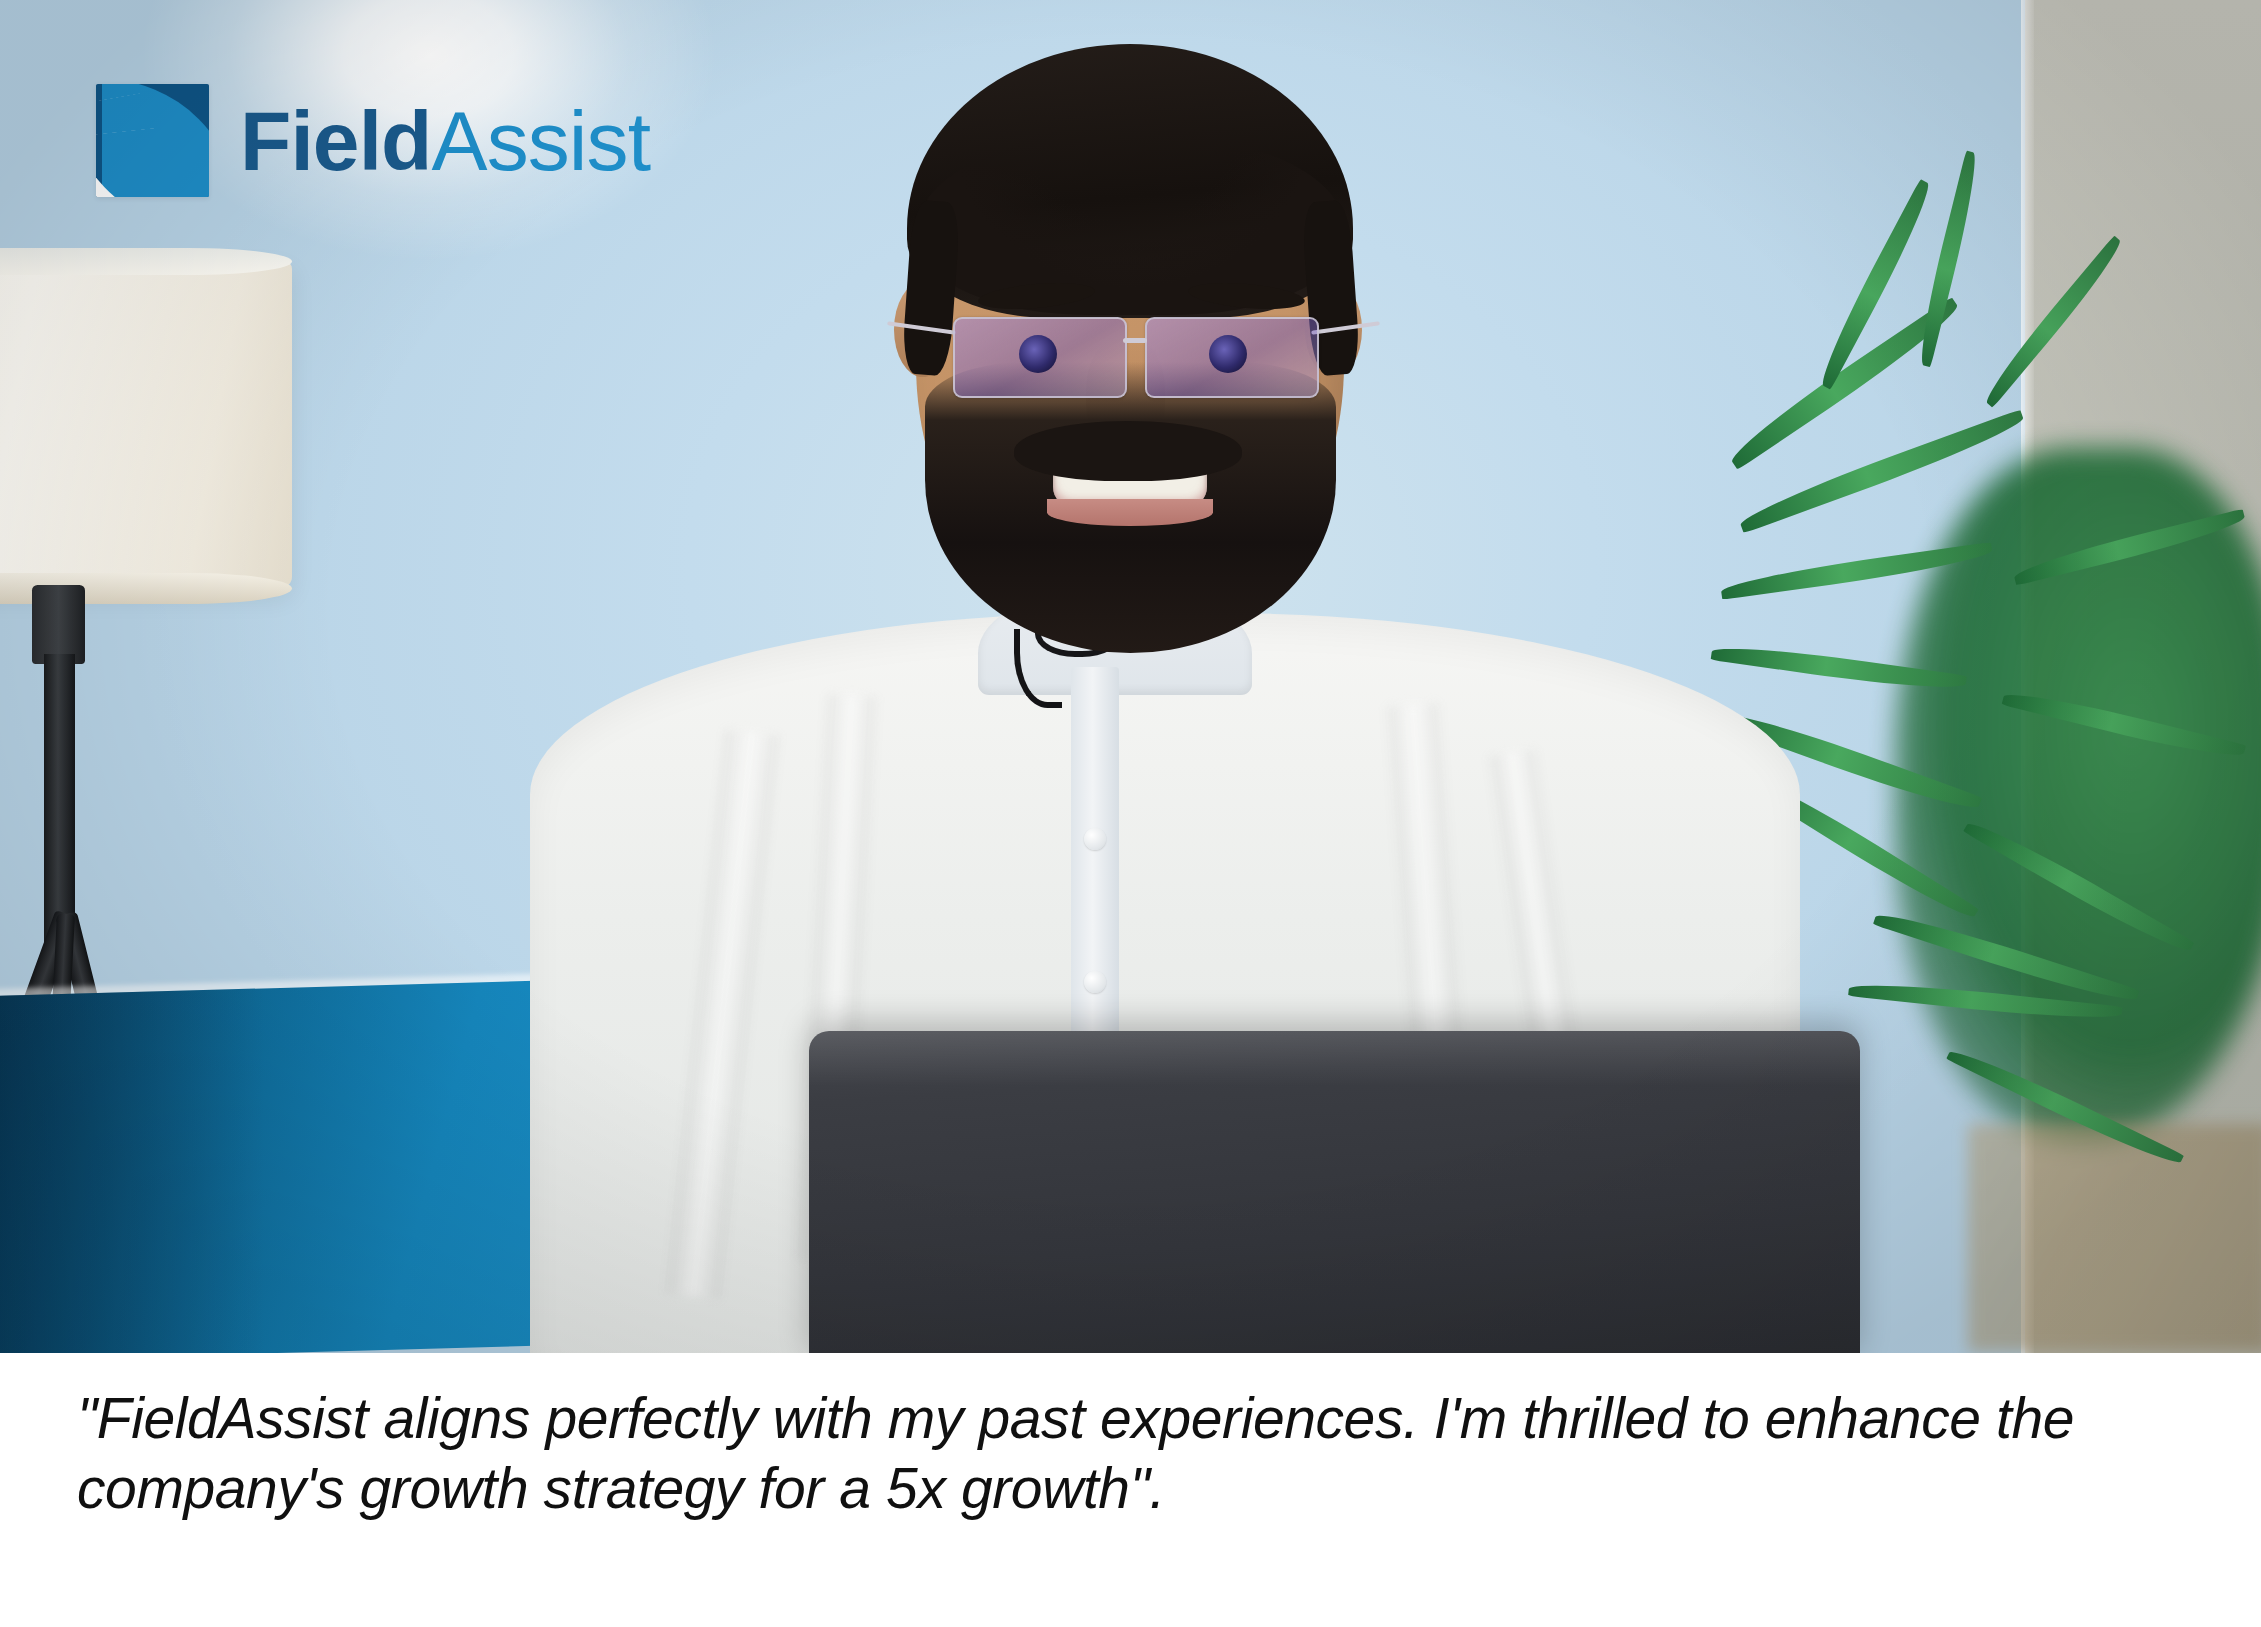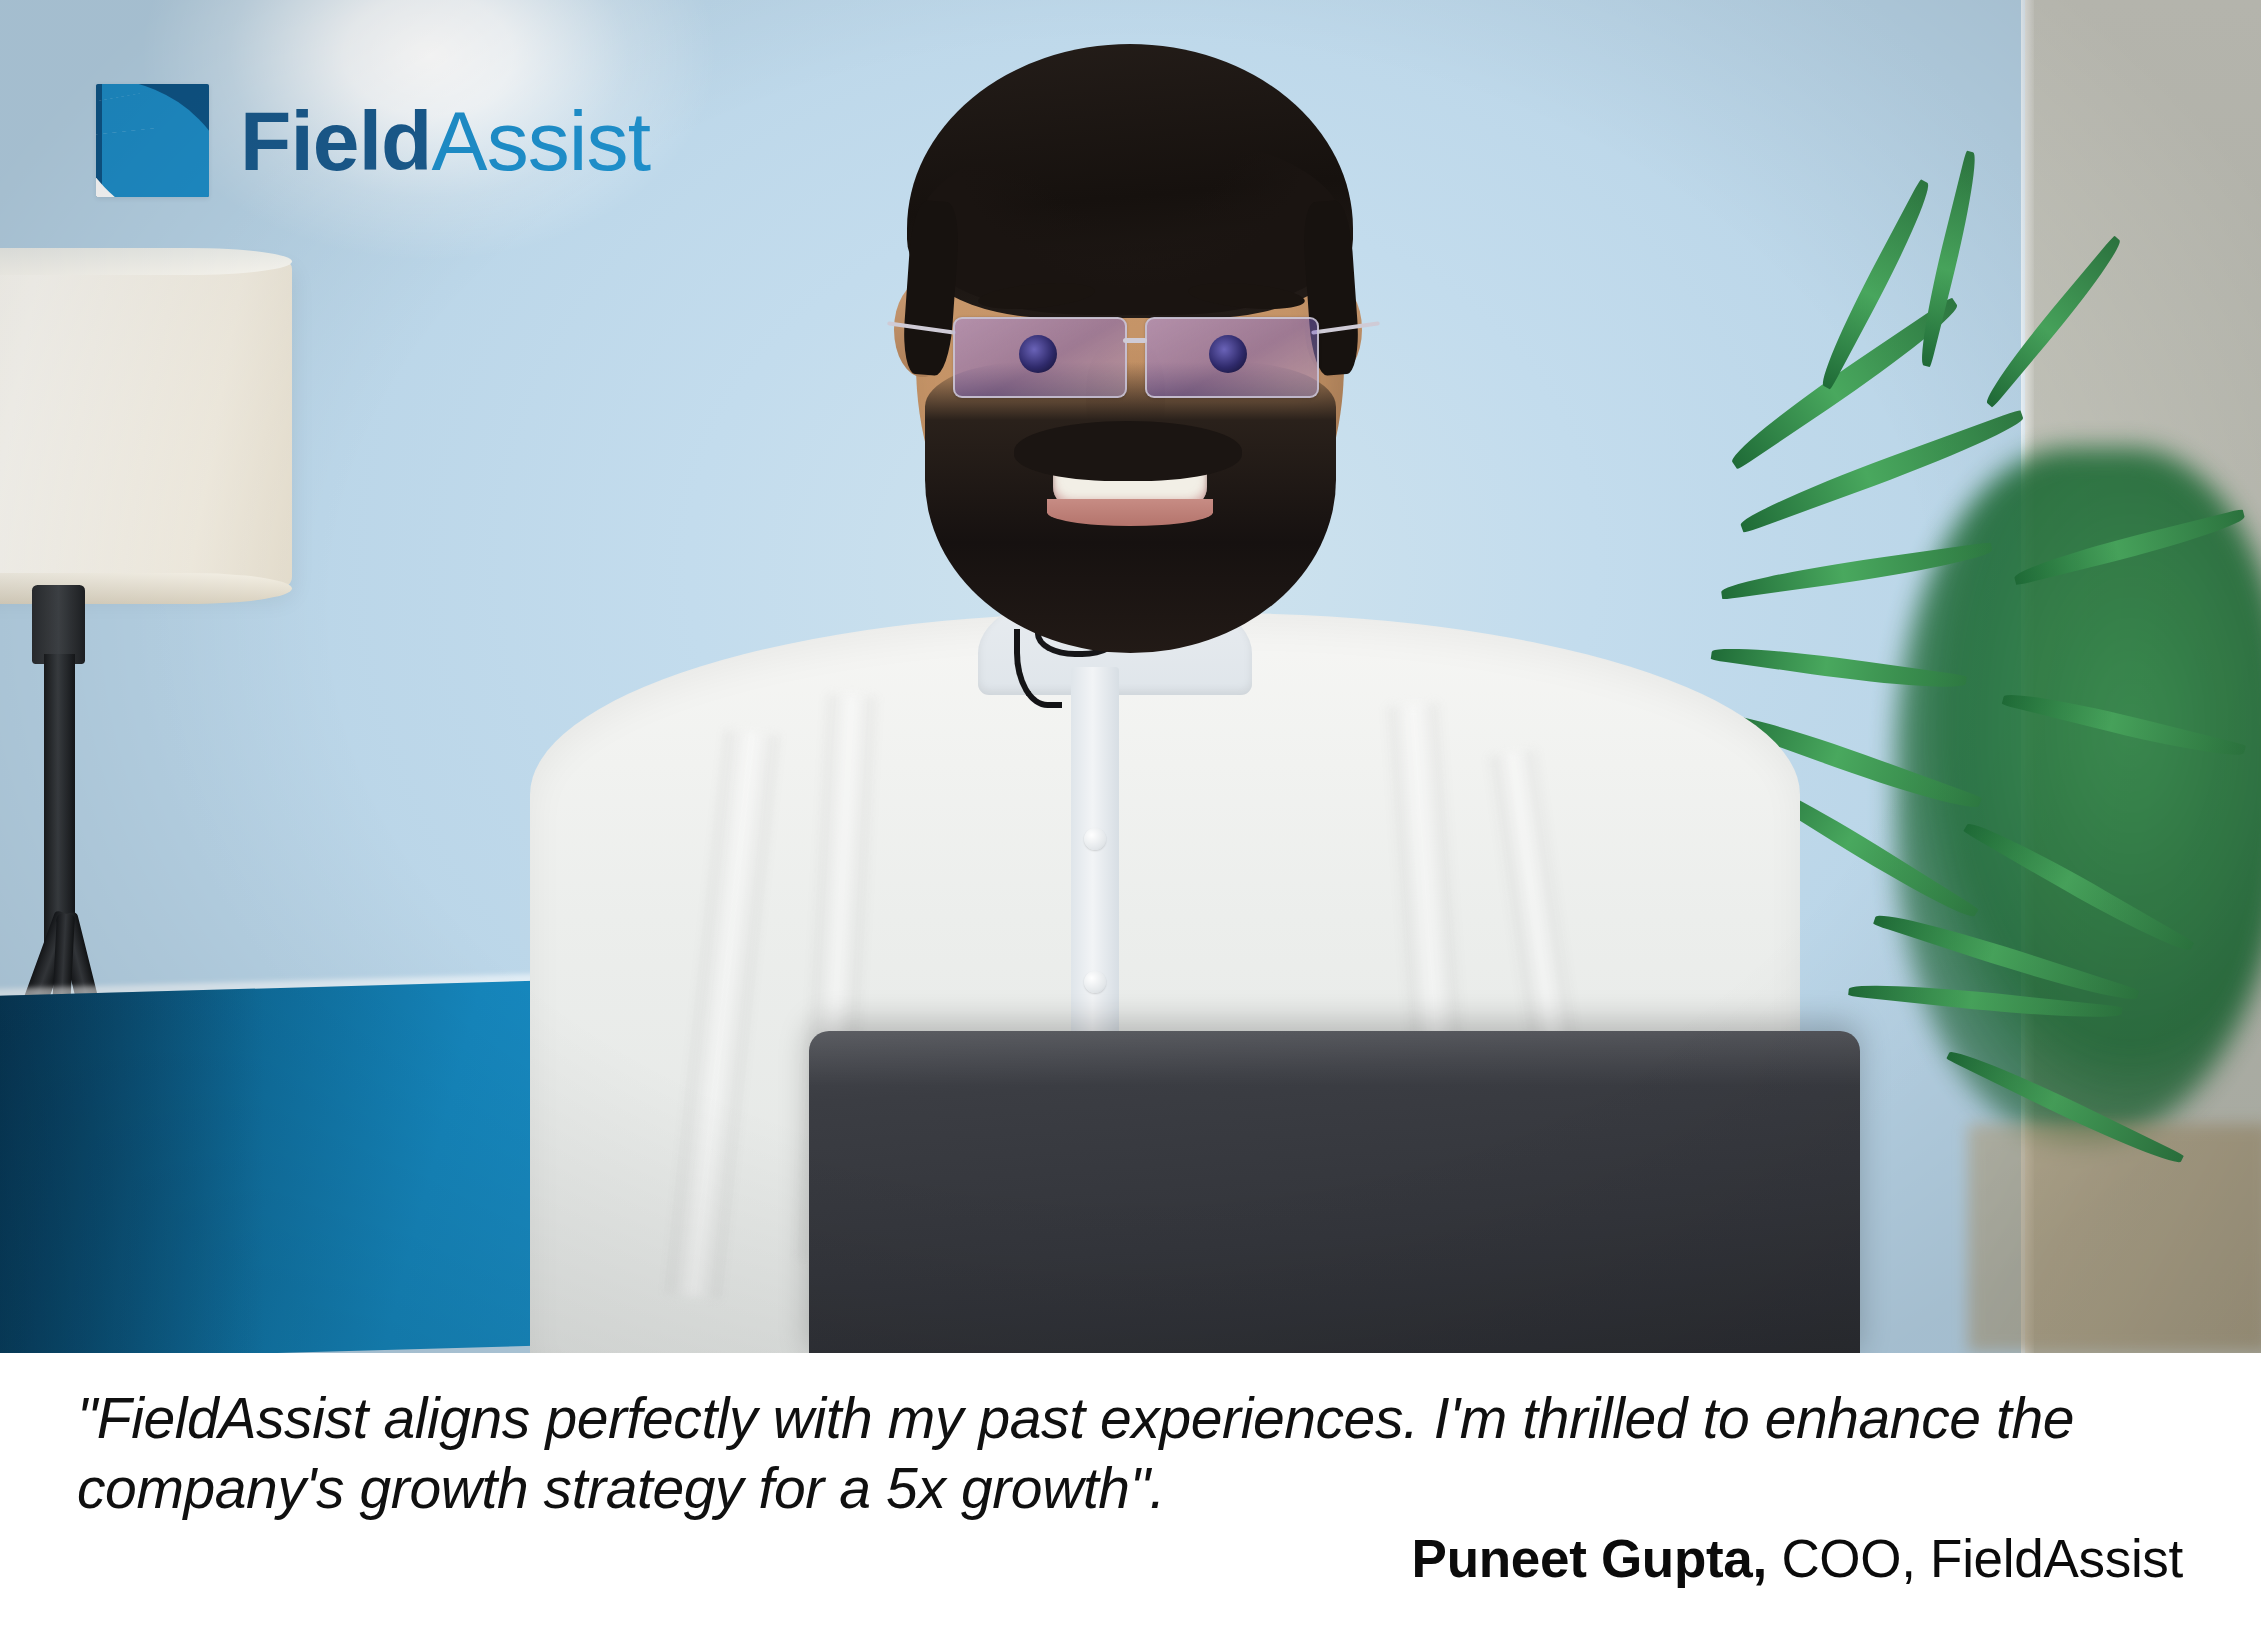--- a/index.html
+++ b/index.html
@@ -384,20 +384,16 @@
         <div class="swoosh2"></div>
       </div>
       <div class="logo-text"><span class="f1">Field</span><span class="f2">Assist</span></div>
     </div>
 
     <div class="vignette"></div>
   </div>
 
   <div class="caption">
     <div class="quote">"FieldAssist aligns perfectly with my past experiences. I'm thrilled to enhance the company's growth strategy for a 5x growth".</div>
-    <div class="attribution">
-      <span class="nm">Puneet Gupta,</span>
-      <span class="rl"> COO, FieldAssist</span>
-    </div>
   </div>
 
 </div>
 
 
 </body></html>

